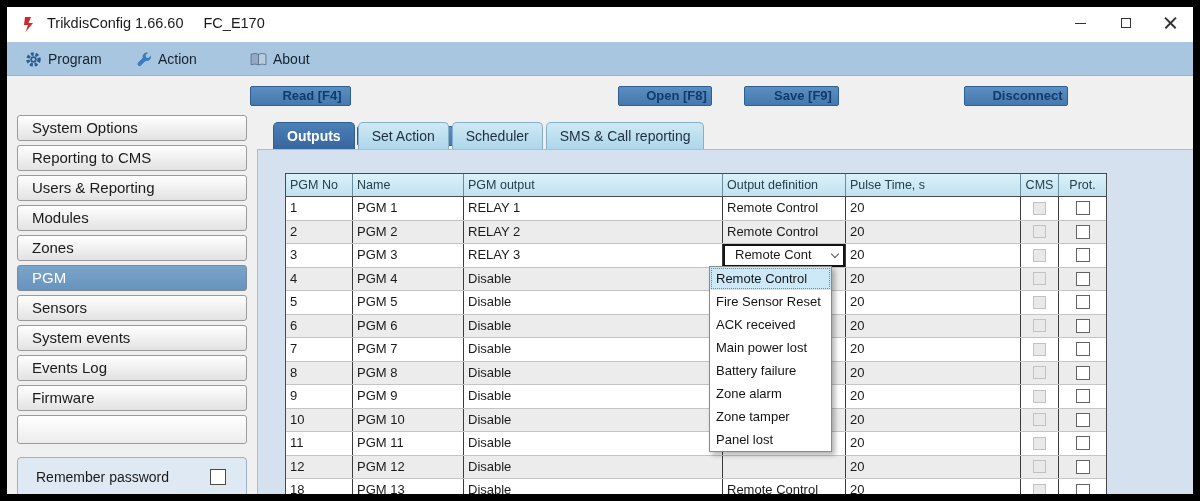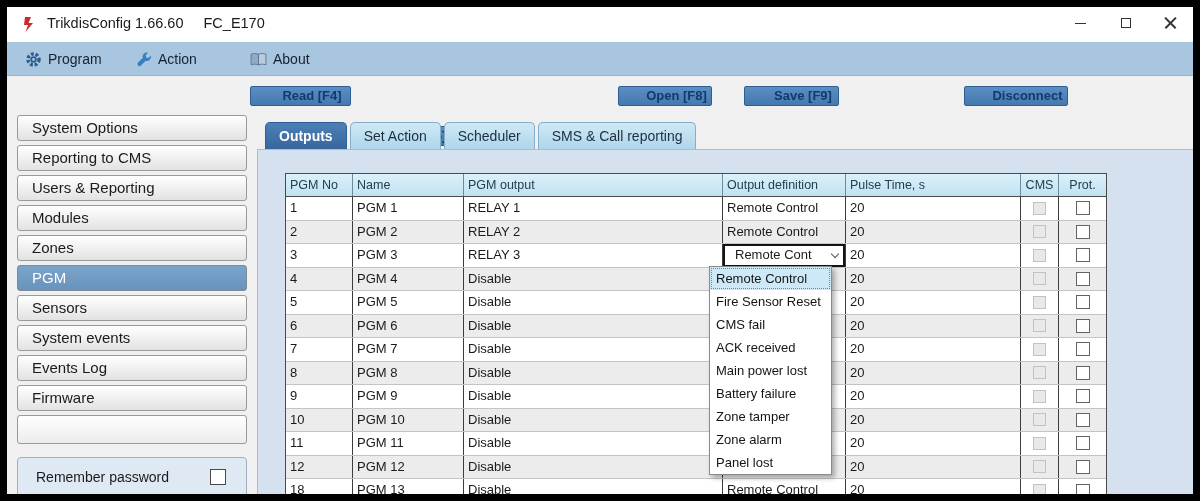--- a/index.html
+++ b/index.html
@@ -40,21 +40,21 @@
   .side-item.selected { background:linear-gradient(#7ba4ca,#6793bd); color:#ffffff; border-color:#7d8a99; }
   .side-empty { height:29px; border:1px solid #9a9a9a; border-radius:3px; background:linear-gradient(#ffffff,#ececec); }
   .options-panel { position:absolute; left:10px; top:450px; width:230px; height:62px;
                    background:#dfe9f4; border:1px solid #9fb0c4; border-radius:4px; }
   .opt-row { display:flex; align-items:flex-end; justify-content:space-between; padding:0 20px 0 18px; margin-top:11px; }
   .opt-label { font-size:14px; color:#1b1b1b; }
   .opt-cb { position:relative; width:16px; height:16px; background:#ffffff; border:1px solid #4a4a4a; }
   .opt-row.checked .opt-cb::after { content:""; position:absolute; left:3px; top:3px; width:8px; height:5px;
      border-left:2px solid #222; border-bottom:2px solid #222; transform:rotate(-45deg); }
   
-  .tabs { position:absolute; left:258px; top:115px; display:flex; }
+  .tabs { position:absolute; left:266px; top:115px; display:flex; }
   .tab { height:27px; line-height:26px; padding:0 13px; margin-right:3px; font-size:14px; color:#1c2e40;
          background:linear-gradient(#cfe9f5,#aed6ea); border:1px solid #86aec8; border-bottom:none;
          border-radius:5px 5px 0 0; cursor:pointer; z-index:3; }
   .tab.active { background:linear-gradient(#4b80b6,#38669e); color:#fff; font-weight:700; border-color:#2f5e92; }
   
   .panel { position:absolute; left:250px; top:142px; width:940px; height:360px;
            background:#d5e1ef; border:1px solid #aebccf; z-index:1; }
   
   .grid { position:absolute; left:278px; top:166px; width:822px; border:1px solid #4a4a4a; background:#fff; z-index:2; }
   .thead { display:flex; height:23px; background:linear-gradient(#dcf1fa,#bfe2f0); border-bottom:1px solid #4a4a4a; }
@@ -393,22 +393,21 @@
           <div class="cell c7">
             <span class="cb cb-enabled"></span>
           </div>
         </div>
     </div>
   </div>
 
   <div class="dropdown">
     <div class="dd-item selected"><span>Remote Control</span></div>
       <div class="dd-item"><span>Fire Sensor Reset</span></div>
-      <div class="dd-item"><span>CMS fail</span></div>
       <div class="dd-item"><span>ACK received</span></div>
       <div class="dd-item"><span>Main power lost</span></div>
       <div class="dd-item"><span>Battery failure</span></div>
+      <div class="dd-item"><span>Zone alarm</span></div>
       <div class="dd-item"><span>Zone tamper</span></div>
-      <div class="dd-item"><span>Zone alarm</span></div>
       <div class="dd-item"><span>Panel lost</span></div>
   </div>
 
 </div>
 
 </body></html>

